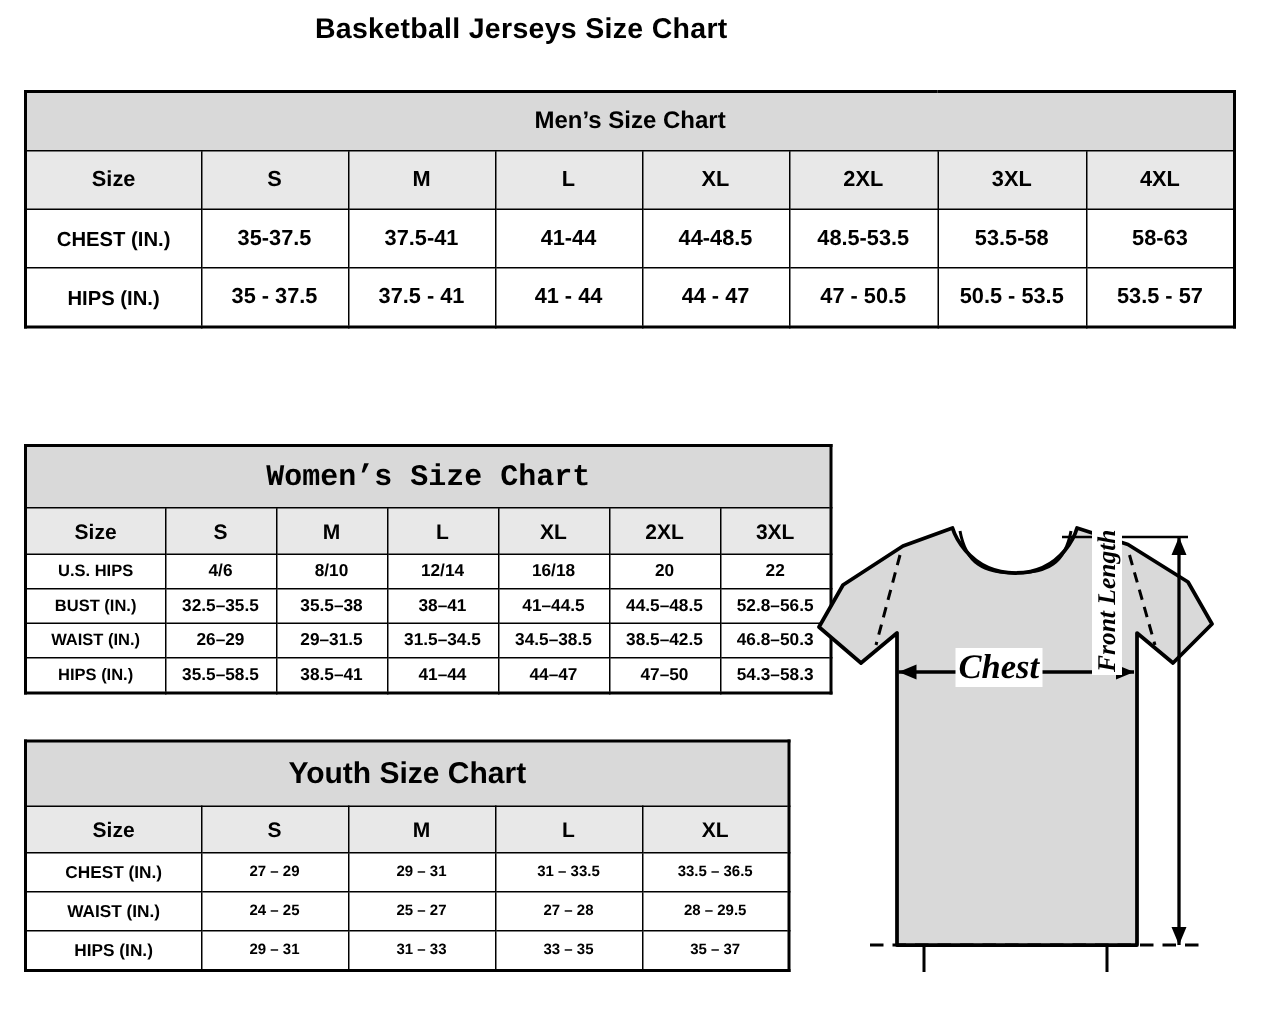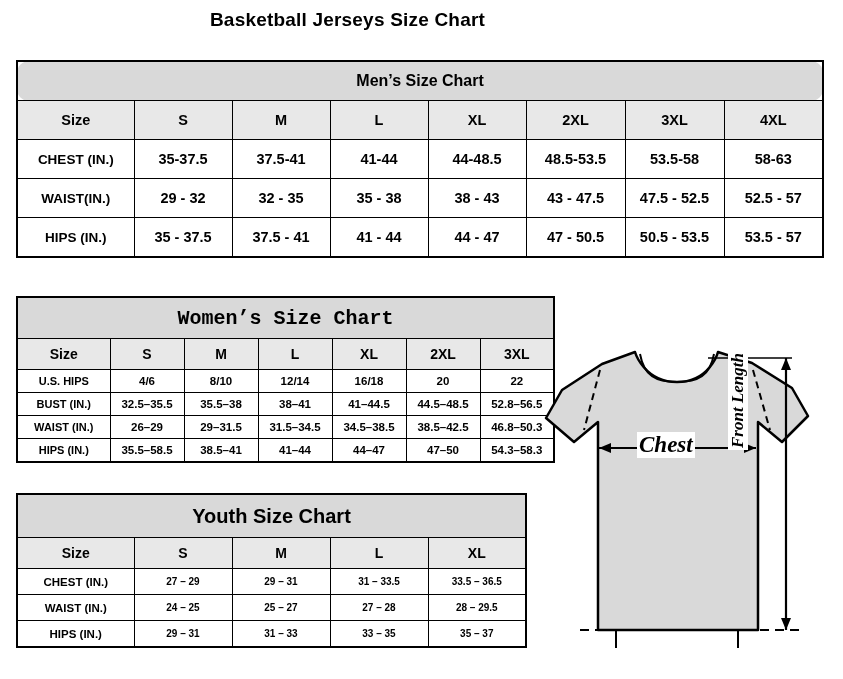--- a/index.html
+++ b/index.html
@@ -54,21 +54,21 @@
   }
 
   
   #mens-wrap {
     position: absolute;
     left: 16px;
     top: 60px;
     width: 806px;
   }
   #mens-table { width: 806px; }
-  #mens-table .caption-cell { height: 38px; font-size: 16px; border-radius: 12px; }
+  #mens-table .caption-cell { height: 38px; font-size: 16px; }
   #mens-table td { height: 38px; font-size: 14.5px; }
   #mens-table .rowlabel { font-size: 13.5px; }
 
   
   #womens-wrap {
     position: absolute;
     left: 16px;
     top: 296px;
     width: 537px;
   }
@@ -165,30 +165,20 @@
           <td class="rowlabel">CHEST (IN.)</td>
           <td class="val">35-37.5</td>
           <td class="val">37.5-41</td>
           <td class="val">41-44</td>
           <td class="val">44-48.5</td>
           <td class="val">48.5-53.5</td>
           <td class="val">53.5-58</td>
           <td class="val">58-63</td>
         </tr>
         <tr class="data">
-          <td class="rowlabel">WAIST(IN.)</td>
-          <td class="val">29 - 32</td>
-          <td class="val">32 - 35</td>
-          <td class="val">35 - 38</td>
-          <td class="val">38 - 43</td>
-          <td class="val">43 - 47.5</td>
-          <td class="val">47.5 - 52.5</td>
-          <td class="val">52.5 - 57</td>
-        </tr>
-        <tr class="data">
           <td class="rowlabel">HIPS (IN.)</td>
           <td class="val">35 - 37.5</td>
           <td class="val">37.5 - 41</td>
           <td class="val">41 - 44</td>
           <td class="val">44 - 47</td>
           <td class="val">47 - 50.5</td>
           <td class="val">50.5 - 53.5</td>
           <td class="val">53.5 - 57</td>
         </tr>
       </tbody>

